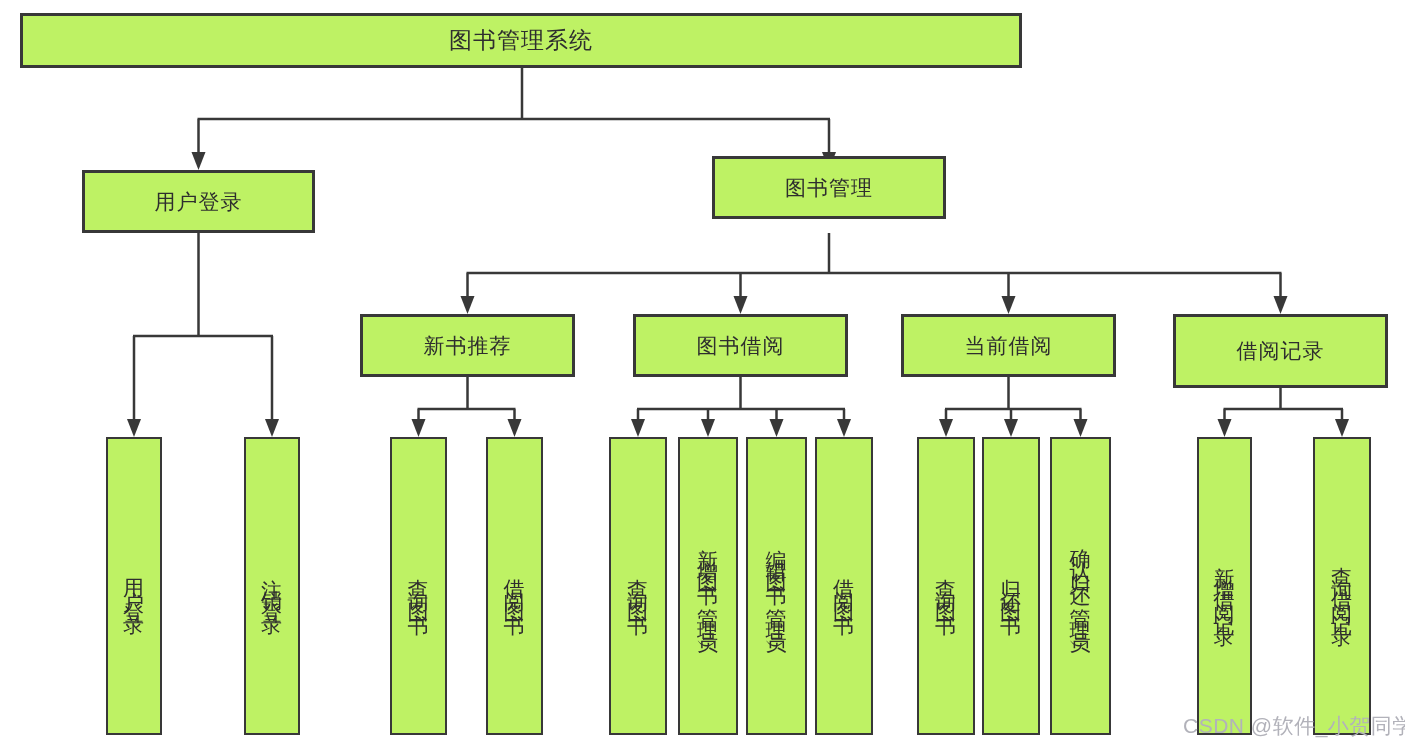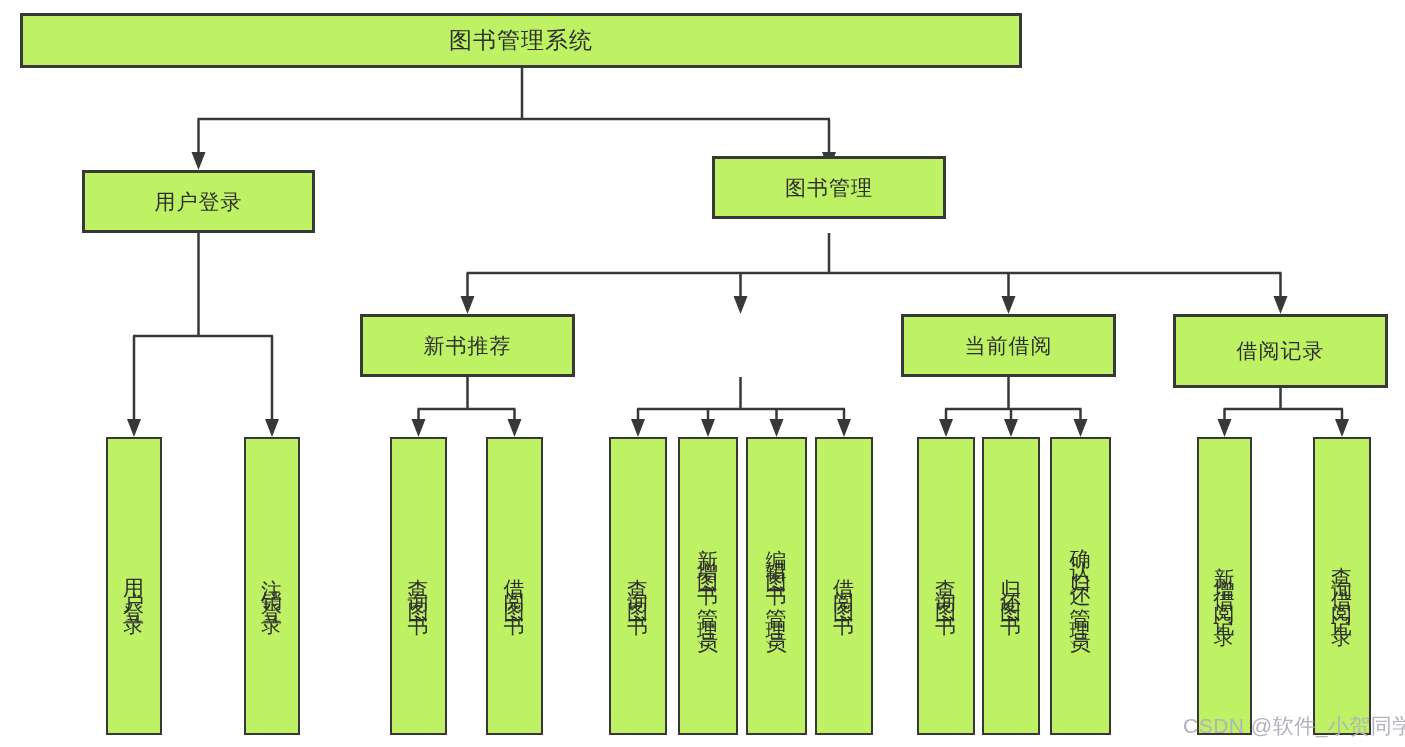--- a/index.html
+++ b/index.html
@@ -93,20 +93,23 @@
   <div class="box" style="left:82px;top:170px;width:233px;height:63px;">
     <span class="hlabel">用户登录</span>
   </div>
   <div class="box" style="left:712px;top:156px;width:234px;height:63px;">
     <span class="hlabel">图书管理</span>
   </div>
 
   <div class="box" style="left:360px;top:314px;width:215px;height:63px;">
     <span class="hlabel">新书推荐</span>
   </div>
+  <div class="box" style="left:633px;top:314px;width:215px;height:63px;">
+    <span class="hlabel">图书借阅</span>
+  </div>
   <div class="box" style="left:901px;top:314px;width:215px;height:63px;">
     <span class="hlabel">当前借阅</span>
   </div>
   <div class="box" style="left:1173px;top:314px;width:215px;height:74px;">
     <span class="hlabel">借阅记录</span>
   </div>
 
   <div class="box leaf" style="left:106px;top:437px;width:56px;height:298px;">
     <span class="vlabel">用户登录</span>
   </div>

